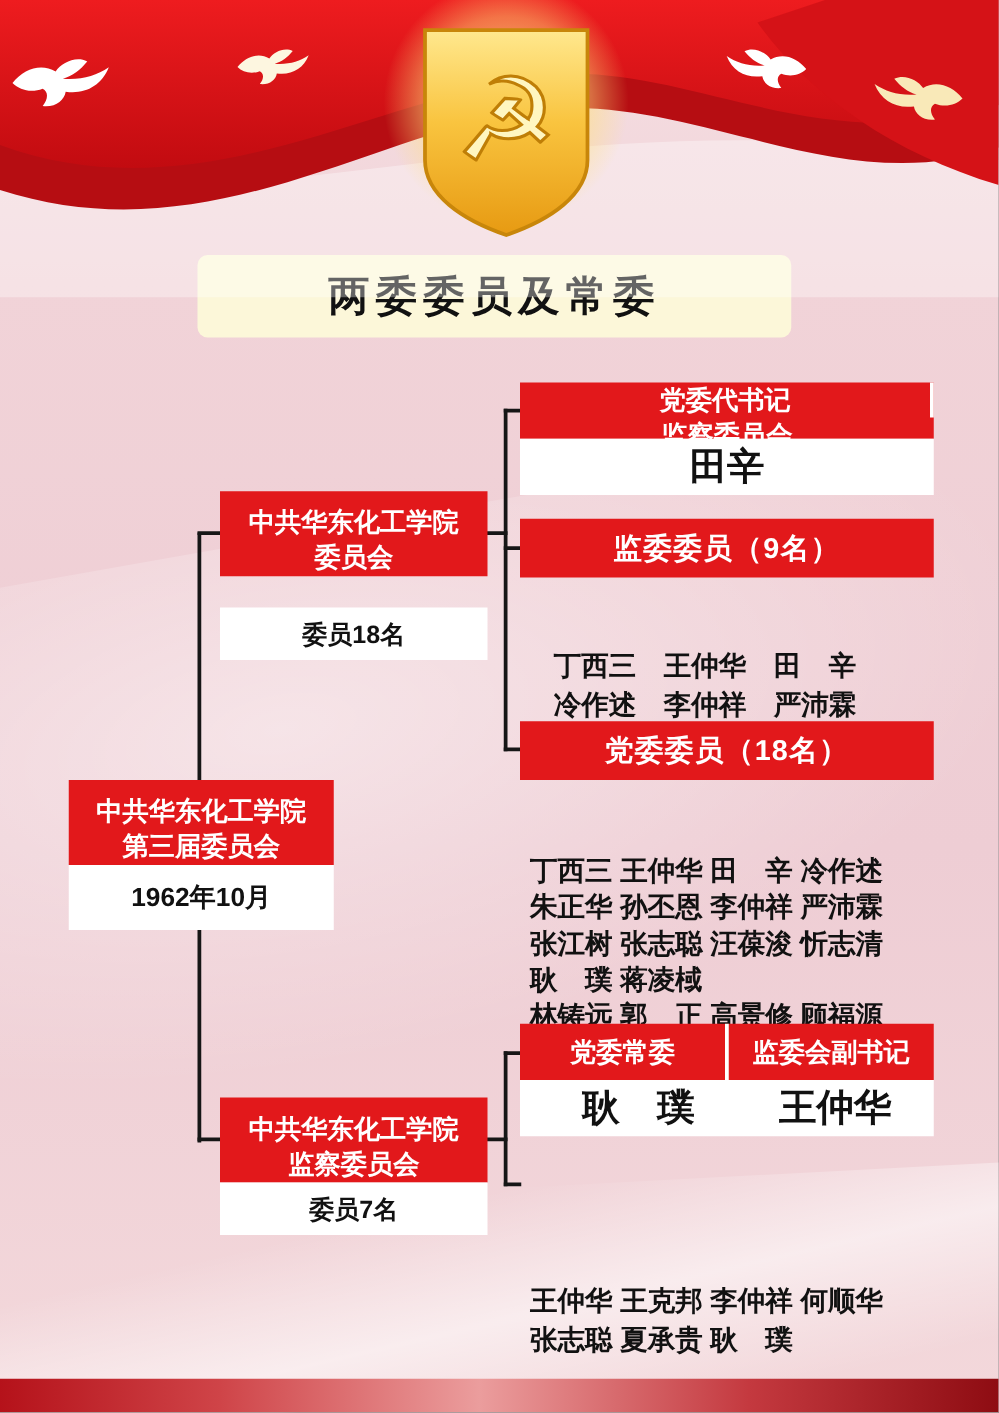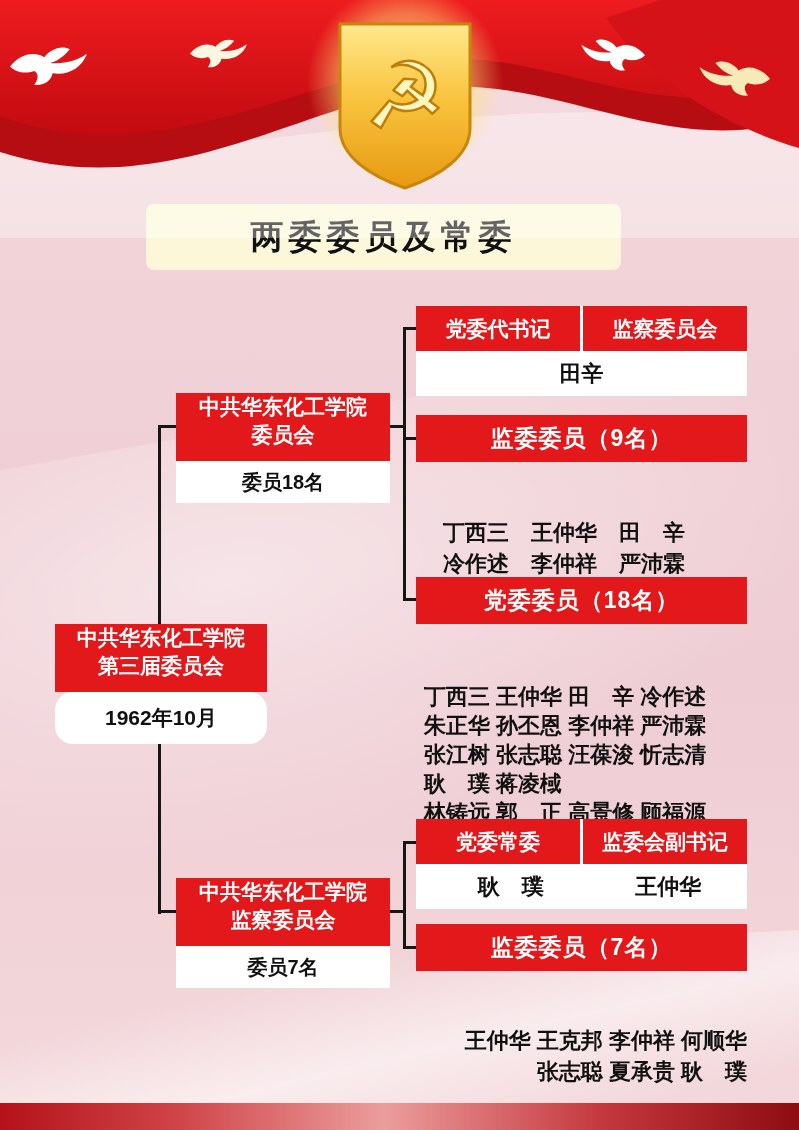--- a/index.html
+++ b/index.html
@@ -14,59 +14,59 @@
     transform: rotate(-10deg); pointer-events:none;
   }
   .swoosh-b {
     position:absolute; left:-80px; top:950px; width:1000px; height:170px; z-index:0;
     background: linear-gradient(170deg, rgba(255,255,255,0) 25%, rgba(255,255,255,0.55) 55%, rgba(255,255,255,0) 85%);
     transform: rotate(-3deg); pointer-events:none;
   }
   .banner { position:absolute; left:0; top:0; z-index:3; }
 
   .title-box {
-    position:absolute; left:146px; top:204px; width:475px; height:66px; z-index:2;
+    position:absolute; left:158px; top:204px; width:475px; height:66px; z-index:2;
     background:#fcf7d9; border-radius:8px;
     display:flex; align-items:center; justify-content:center;
     font-size:33px; font-weight:bold; letter-spacing:5px; color:#111;
   }
 
   .line { position:absolute; background:#161616; z-index:1; }
 
   .red-box {
     position:absolute; z-index:2; background:#e2181b; color:#fff; font-weight:bold;
-    display:flex; flex-direction:column; align-items:center; justify-content:flex-start;
+    display:flex; flex-direction:column; align-items:center; justify-content:flex-end;
     text-align:center; font-size:21px; line-height:28px;
   }
   .white-box {
     position:absolute; z-index:2; background:#ffffff; color:#111; font-weight:bold;
     display:flex; align-items:center; justify-content:center; text-align:center;
     font-size:20px;
   }
   .split-header {
     position:absolute; z-index:2; background:#e2181b; color:#fff; font-weight:bold;
     display:flex; font-size:21px;
   }
   .split-header .cell { flex:1; display:flex; align-items:center; justify-content:center; }
   .split-header .cell:first-child { border-right:3px solid #fff; }
   .split-values {
     position:absolute; z-index:2; background:#ffffff; color:#111; font-weight:bold;
-    display:flex; font-size:22px;
+    display:flex; font-size:30px;
   }
   .split-values .cell { flex:1; display:flex; align-items:center; justify-content:center; }
 
   .group-header {
     position:absolute; z-index:2; background:#e2181b; color:#fff; font-weight:bold;
     display:flex; align-items:center; justify-content:center; font-size:23px; letter-spacing:1px;
   }
   .names { position:absolute; z-index:2; color:#111; font-weight:bold; font-size:22px;margin-top:48px; }
   .names .name-row { white-space:pre; }
   .standing-names { left:416px; top:469px; width:331px; padding-left:27px; line-height:31px; }
   .members-names  { left:416px; top:634px; width:331px; padding-left:8px;  line-height:29px; }
-  .sup-names      { left:416px; top:977px; width:331px; padding-left:8px;  line-height:31px;text-align:right; }
+  .sup-names      { left:416px; top:977px; width:331px; padding-left:8px;  line-height:31px; }
 
   .footer-bar {
     position:absolute; left:0; top:1103px; width:799px; height:27px; z-index:2;
     background: linear-gradient(90deg,#b5121a 0%, #cf4448 22%, #eb9d9d 48%, #c4393f 75%, #8e0c12 100%);
   }
 </style>
 </head>
 <body>
 
 <div class="page">
@@ -124,29 +124,29 @@
   <div class="line" style="left:403px; top:598px; width:14px; height:3px;"></div>
   <div class="line" style="left:389px; top:910px; width:17px; height:3px;"></div>
   <div class="line" style="left:403px; top:841px; width:3px;  height:108px;"></div>
   <div class="line" style="left:403px; top:841px; width:14px; height:3px;"></div>
   <div class="line" style="left:403px; top:946px; width:14px; height:3px;"></div>
 
   <div class="red-box" style="left:55px; top:624px; width:212px; height:68px;">
     <div>中共华东化工学院</div>
     <div>第三届委员会</div>
   </div>
-  <div class="white-box" style="left:55px; top:692px; width:212px; height:52px; font-size:21px;border-radius:18px;">1962年10月</div>
+  <div class="white-box" style="left:55px; top:692px; width:212px; height:52px; font-size:21px;">1962年10月</div>
 
   <div class="red-box" style="left:176px; top:393px; width:214px; height:68px;">
     <div>中共华东化工学院</div>
     <div>委员会</div>
   </div>
-  <div class="white-box" style="left:176px; top:461px; width:214px; height:42px;">委员18名</div>
+  <div class="white-box" style="left:176px; top:486px; width:214px; height:42px;">委员18名</div>
 
-  <div class="split-header" style="left:416px; top:306px; width:331px; height:45px;">
+  <div class="split-header" style="left:416px; top:306px; width:331px; height:45px;flex-direction:column;">
     <div class="cell">党委代书记</div>
     <div class="cell">监察委员会</div>
   </div>
   <div class="split-values" style="left:416px; top:351px; width:331px; height:45px;">
     <div class="cell">田辛</div>
   </div>
 
   <div class="group-header" style="left:416px; top:415px; width:331px; height:47px;">监委委员（9名）</div>
   <div class="names standing-names">
     <div class="name-row">丁西三　王仲华　田　辛</div>
@@ -171,21 +171,20 @@
 
   <div class="split-header" style="left:416px; top:819px; width:331px; height:45px;">
     <div class="cell">党委常委</div>
     <div class="cell">监委会副书记</div>
   </div>
   <div class="split-values" style="left:416px; top:864px; width:331px; height:45px;padding-left:16px;">
     <div class="cell">耿　璞</div>
     <div class="cell">王仲华</div>
   </div>
 
-  <div class="group-header" style="left:416px; top:924px; width:331px; height:47px;">监委委员（7名）</div>
   <div class="names sup-names">
     <div class="name-row">王仲华 王克邦 李仲祥 何顺华</div>
     <div class="name-row">张志聪 夏承贵 耿　璞</div>
   </div>
 
   <div class="footer-bar"></div>
 
 </div>
 
 </body></html>

